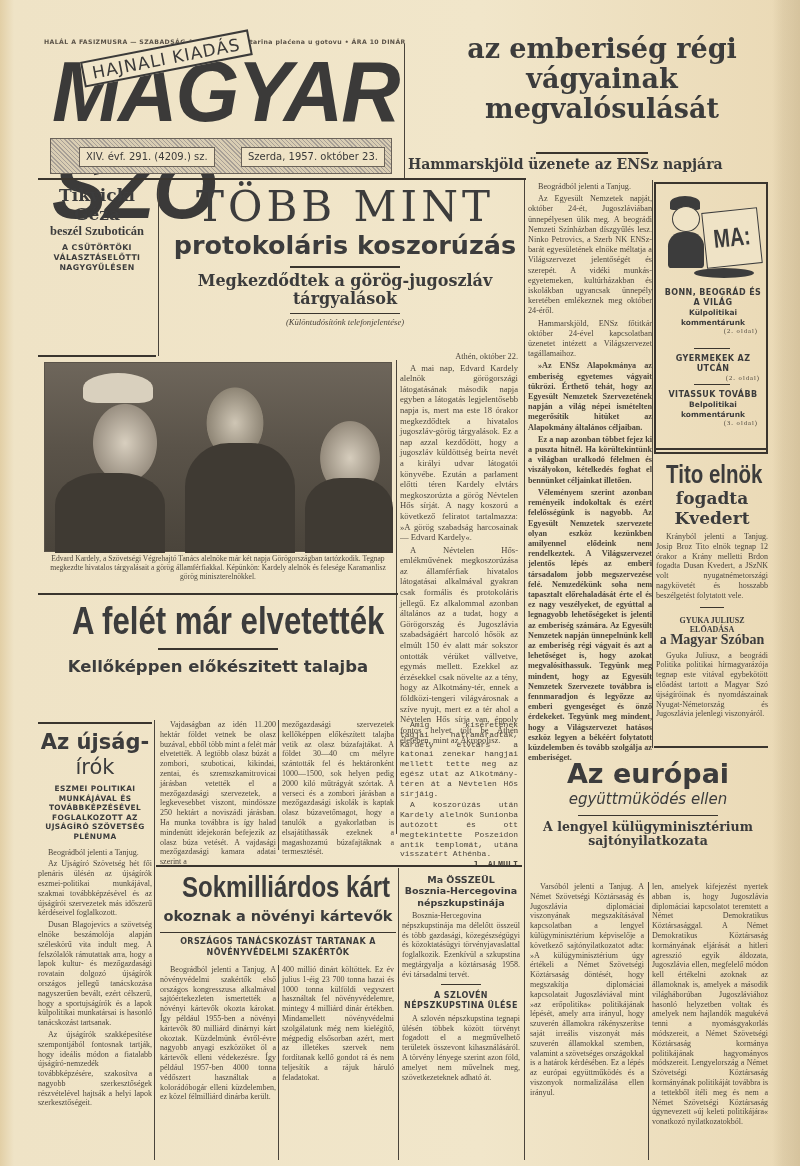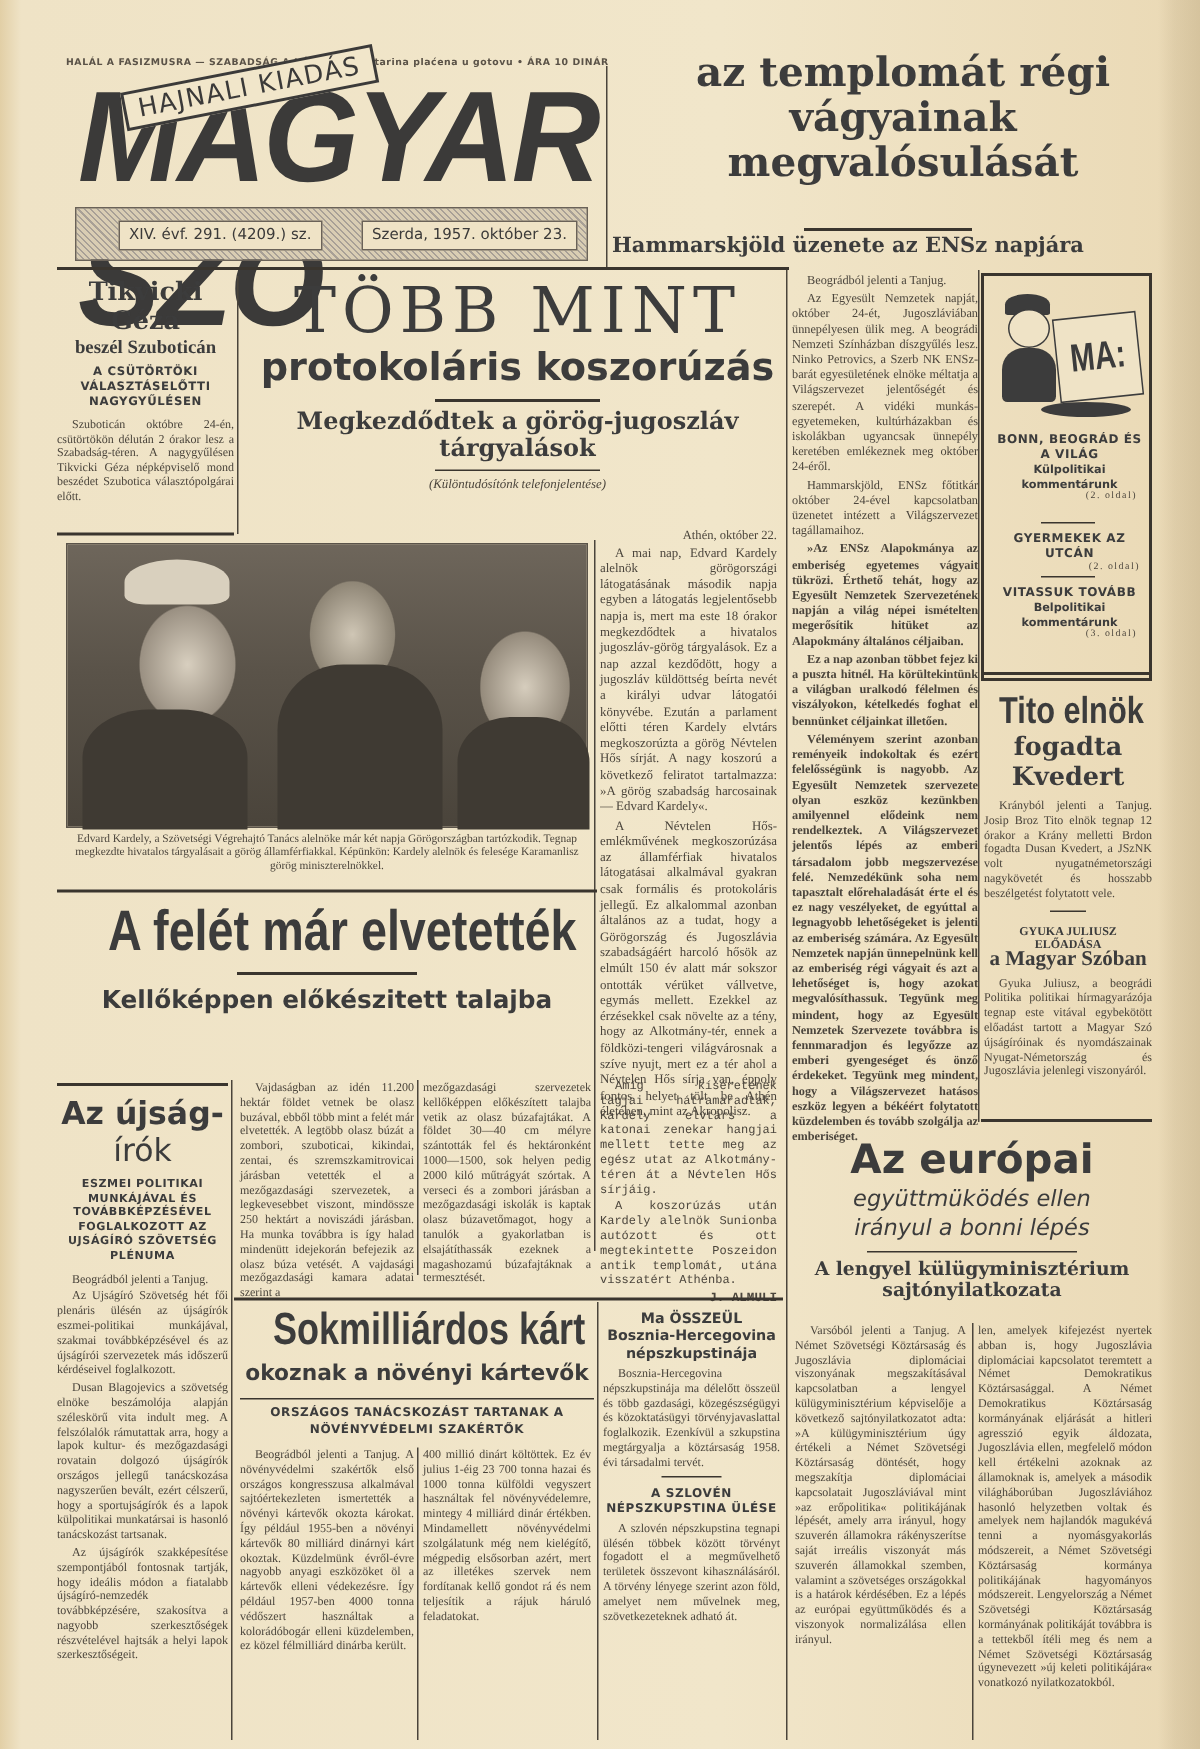--- a/index.html
+++ b/index.html
@@ -56,36 +56,33 @@
   <div class="abs motto">HALÁL A FASIZMUSRA — SZABADSÁG A NÉPNEK • Poštarina plaćena u gotovu • ÁRA 10 DINÁR</div>
   <div class="abs logo">MAGYAR SZÓ</div>
   <div class="abs logo-stamp">HAJNALI KIADÁS</div>
   <div class="abs issue-bar">
     <div class="issue-box" style="left:28px;">XIV. évf. 291. (4209.) sz.</div>
     <div class="issue-box" style="left:190px;">Szerda, 1957. október 23.</div>
   </div>
 
   <div class="vrule" style="left:404px; top:44px; height:134px;"></div>
   <div class="abs headline-top">
-    <div class="h-sub1">az templomát régi</div>
+    <div class="h-sub1">az emberiség régi</div>
     <div class="h-sub1">vágyainak megvalósulását</div>
   </div>
   <div class="rule" style="left:536px; top:152px; width:112px; height:1.5px;"></div>
   <div class="abs hammar">Hammarskjöld üzenete az ENSz napjára</div>
 
   <div class="rule" style="left:38px; top:178px; width:488px; height:2px;"></div>
 
   <div class="abs" style="left:38px; top:186px; width:118px;">
     <div class="center" style="font-family:'DejaVu Serif',serif; font-weight:bold; font-size:17px; line-height:19px; color:#3c3c3c;">Tikvicki</div>
     <div class="center" style="font-family:'DejaVu Serif',serif; font-weight:bold; font-size:17px; line-height:19px; color:#3c3c3c;">Géza</div>
     <div class="center" style="font-family:'Liberation Serif',serif; font-weight:bold; font-size:12.5px; line-height:15px; color:#3c3c3c;">beszél Szuboticán</div>
     <div class="caps-sub" style="margin-top:4px; font-size:7.8px; line-height:10px;">A CSÜTÖRTÖKI VÁLASZTÁSELŐTTI NAGYGYŰLÉSEN</div>
-    <div class="body-text" style="margin-top:5px; font-size:8px; line-height:9.6px;">
-        <p>Szuboticán októbre 24-én, csütörtökön délután 2 órakor lesz a Szabadság-téren. A nagygyűlésen Tikvicki Géza népképviselő mond beszédet Szubotica választópolgárai előtt.</p>
-      </div>
   </div>
   <div class="rule" style="left:38px; top:355px; width:118px; height:1.5px;"></div>
   <div class="vrule" style="left:158px; top:184px; height:172px;"></div>
 
   <div class="abs center" style="left:162px; top:184px; width:366px;">
     <div style="font-family:'DejaVu Serif',serif; font-size:42px; line-height:46px; letter-spacing:4px; color:#3c3c3c;">TÖBB MINT</div>
     <div style="font-family:'DejaVu Sans',sans-serif; font-weight:bold; font-size:25.5px; line-height:30px; color:#3c3c3c; white-space:nowrap;">protokoláris koszorúzás</div>
     <div style="width:110px; height:1.5px; background:#3a352e; margin:6px auto 4px;"></div>
     <div style="font-family:'DejaVu Serif',serif; font-weight:bold; font-size:16px; line-height:18px; color:#3c3c3c; padding:0 28px;">Megkezdődtek a görög-jugoszláv tárgyalások</div>
     <div style="width:110px; height:1.2px; background:#3a352e; margin:5px auto 3px;"></div>
@@ -226,21 +223,20 @@
     <div class="body-text" style="margin-top:6px; font-size:8px; line-height:9.8px;">
         <p>Gyuka Juliusz, a beográdi Politika politikai hírmagyarázója tegnap este vitával egybekötött előadást tartott a Magyar Szó újságíróinak és nyomdászainak Nyugat-Németország és Jugoszlávia jelenlegi viszonyáról.</p>
       </div>
   </div>
   <div class="rule" style="left:654px; top:746px; width:114px; height:1.5px;"></div>
   <div class="vrule" style="left:652px; top:180px; height:568px;"></div>
 
   <div class="abs center" style="left:528px; top:758px; width:240px;">
     <div style="font-family:'DejaVu Sans',sans-serif; font-weight:bold; font-size:27px; line-height:32px; color:#3c3c3c; white-space:nowrap;">Az európai</div>
     <div style="font-family:'DejaVu Sans',sans-serif; font-style:italic; font-size:15px; line-height:19px; color:#3c3c3c; white-space:nowrap;">együttmüködés ellen</div>
-    <div style="font-family:'DejaVu Sans',sans-serif; font-style:italic; font-size:15px; line-height:19px; color:#3c3c3c; white-space:nowrap;">irányul a bonni lépés</div>
     <div style="width:140px; height:1.2px; background:#3a352e; margin:6px auto 4px;"></div>
     <div style="font-family:'DejaVu Serif',serif; font-weight:bold; font-size:12.5px; line-height:14px; color:#3c3c3c; padding:0 10px;">A lengyel külügyminisztérium sajtónyilatkozata</div>
   </div>
   <div class="abs body-text" style="left:530px; top:882px; width:114px; font-size:8px; line-height:9.8px;">
       <p>Varsóból jelenti a Tanjug. A Német Szövetségi Köztársaság és Jugoszlávia diplomáciai viszonyának megszakításával kapcsolatban a lengyel külügyminisztérium képviselője a következő sajtónyilatkozatot adta: »A külügyminisztérium úgy értékeli a Német Szövetségi Köztársaság döntését, hogy megszakítja diplomáciai kapcsolatait Jugoszláviával mint »az erőpolitika« politikájának lépését, amely arra irányul, hogy szuverén államokra rákényszerítse saját irreális viszonyát más szuverén államokkal szemben, valamint a szövetséges országokkal is a határok kérdésében. Ez a lépés az európai együttműködés és a viszonyok normalizálása ellen irányul.</p>
     </div>
   <div class="vrule" style="left:648px; top:882px; height:278px;"></div>
   <div class="abs body-text" style="left:652px; top:882px; width:116px; font-size:8px; line-height:9.8px;">
       <p style="text-indent:0">len, amelyek kifejezést nyertek abban is, hogy Jugoszlávia diplomáciai kapcsolatot teremtett a Német Demokratikus Köztársasággal. A Német Demokratikus Köztársaság kormányának eljárását a hitleri agresszió egyik áldozata, Jugoszlávia ellen, megfelelő módon kell értékelni azoknak az államoknak is, amelyek a második világháborúban Jugoszláviához hasonló helyzetben voltak és amelyek nem hajlandók magukévá tenni a nyomásgyakorlás módszereit, a Német Szövetségi Köztársaság kormánya politikájának hagyományos módszereit. Lengyelország a Német Szövetségi Köztársaság kormányának politikáját továbbra is a tettekből ítéli meg és nem a Német Szövetségi Köztársaság úgynevezett »új keleti politikájára« vonatkozó nyilatkozatokból.</p>
     </div>

